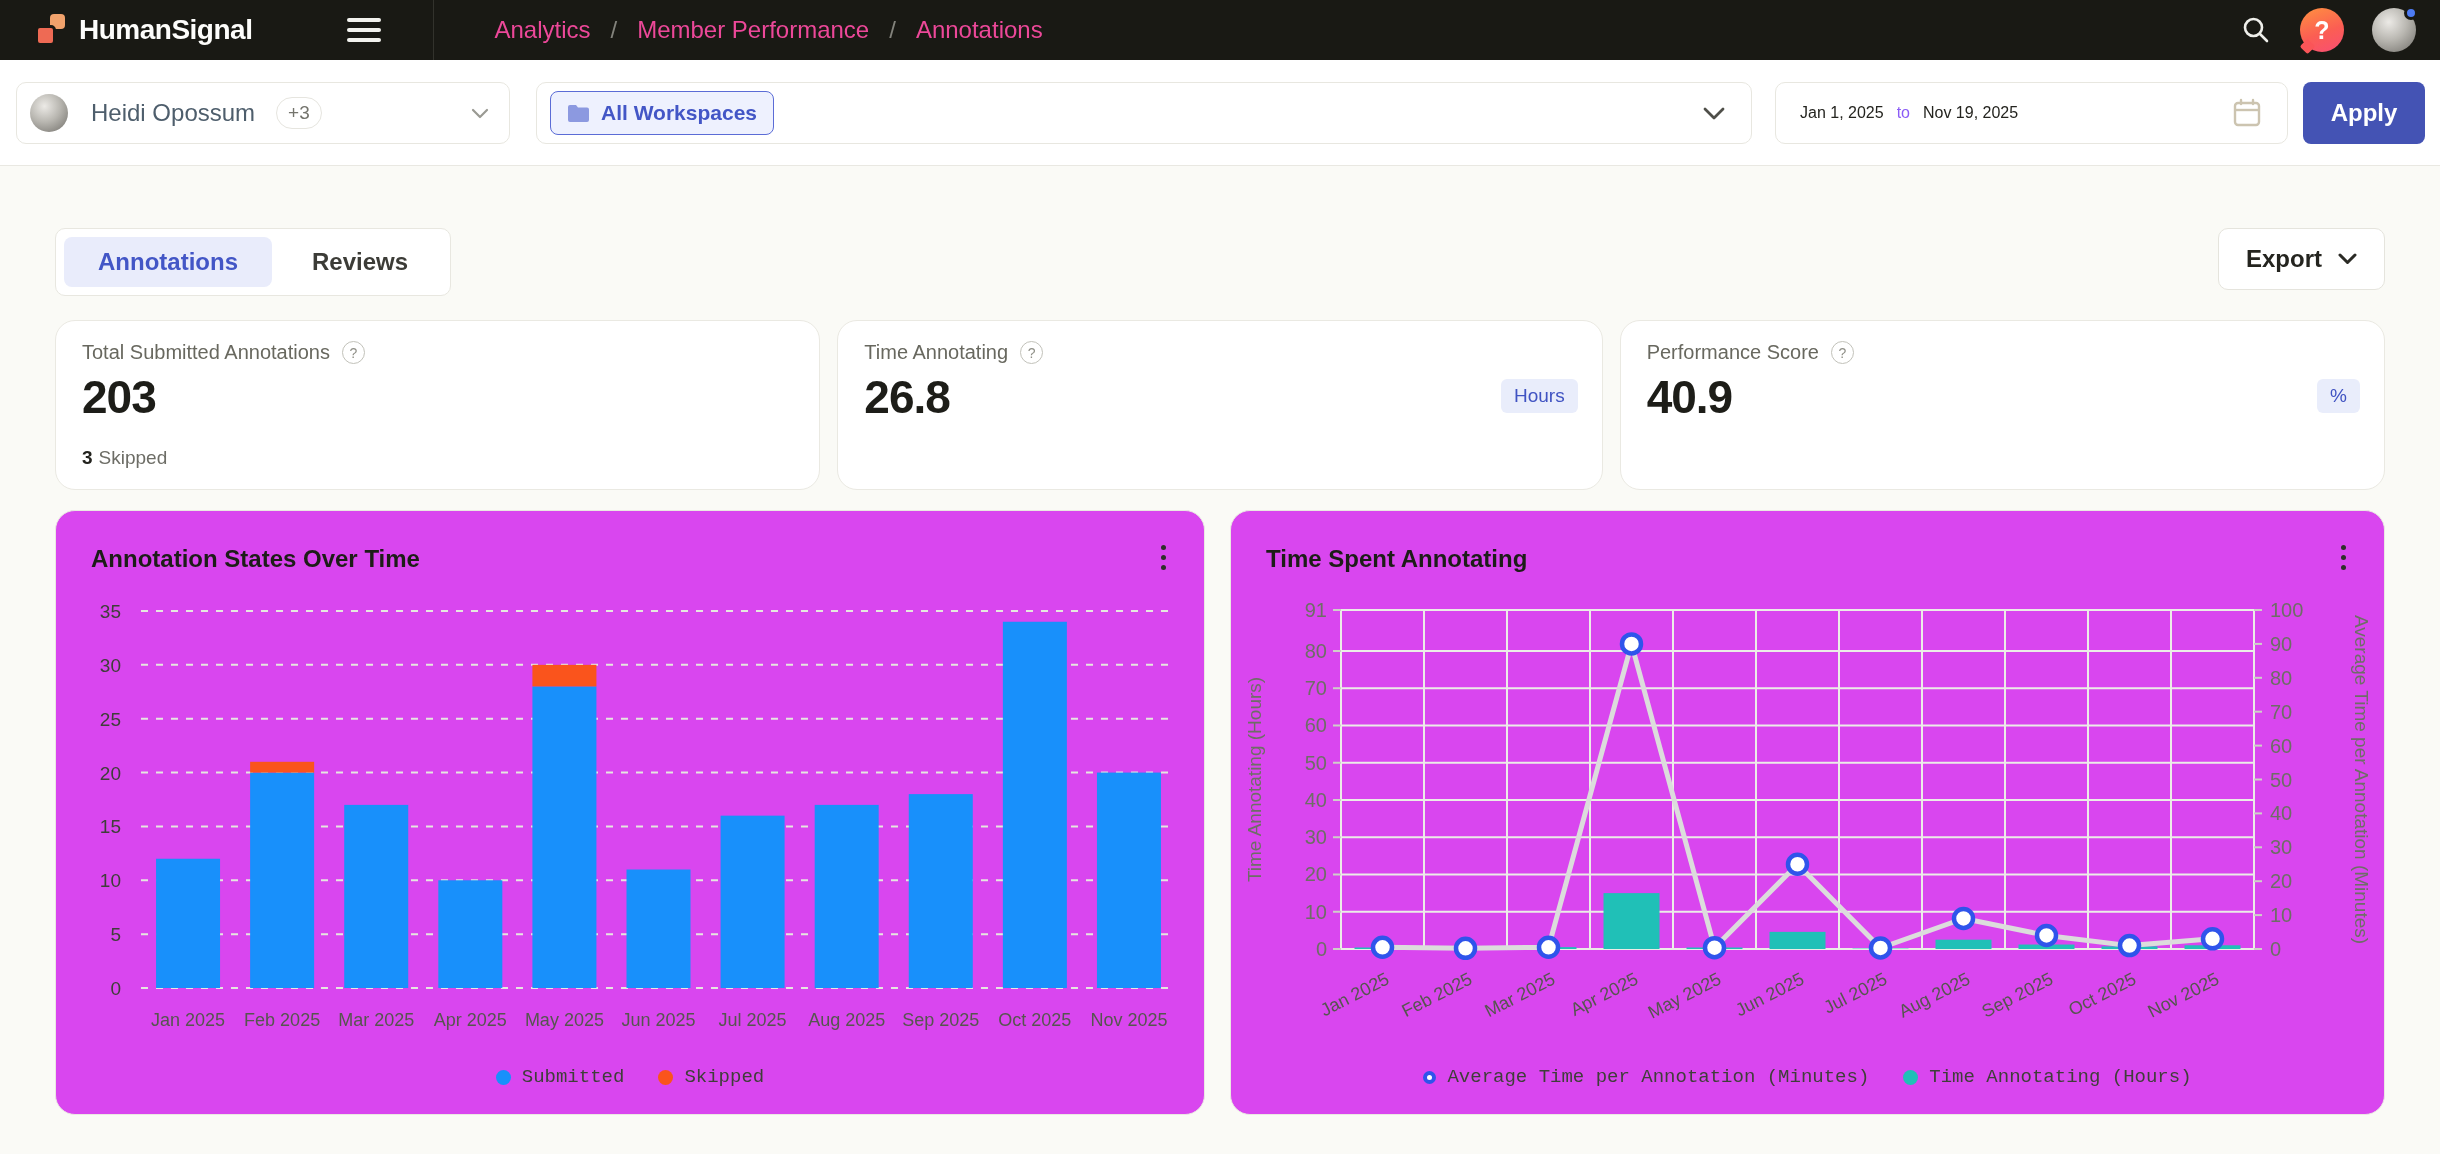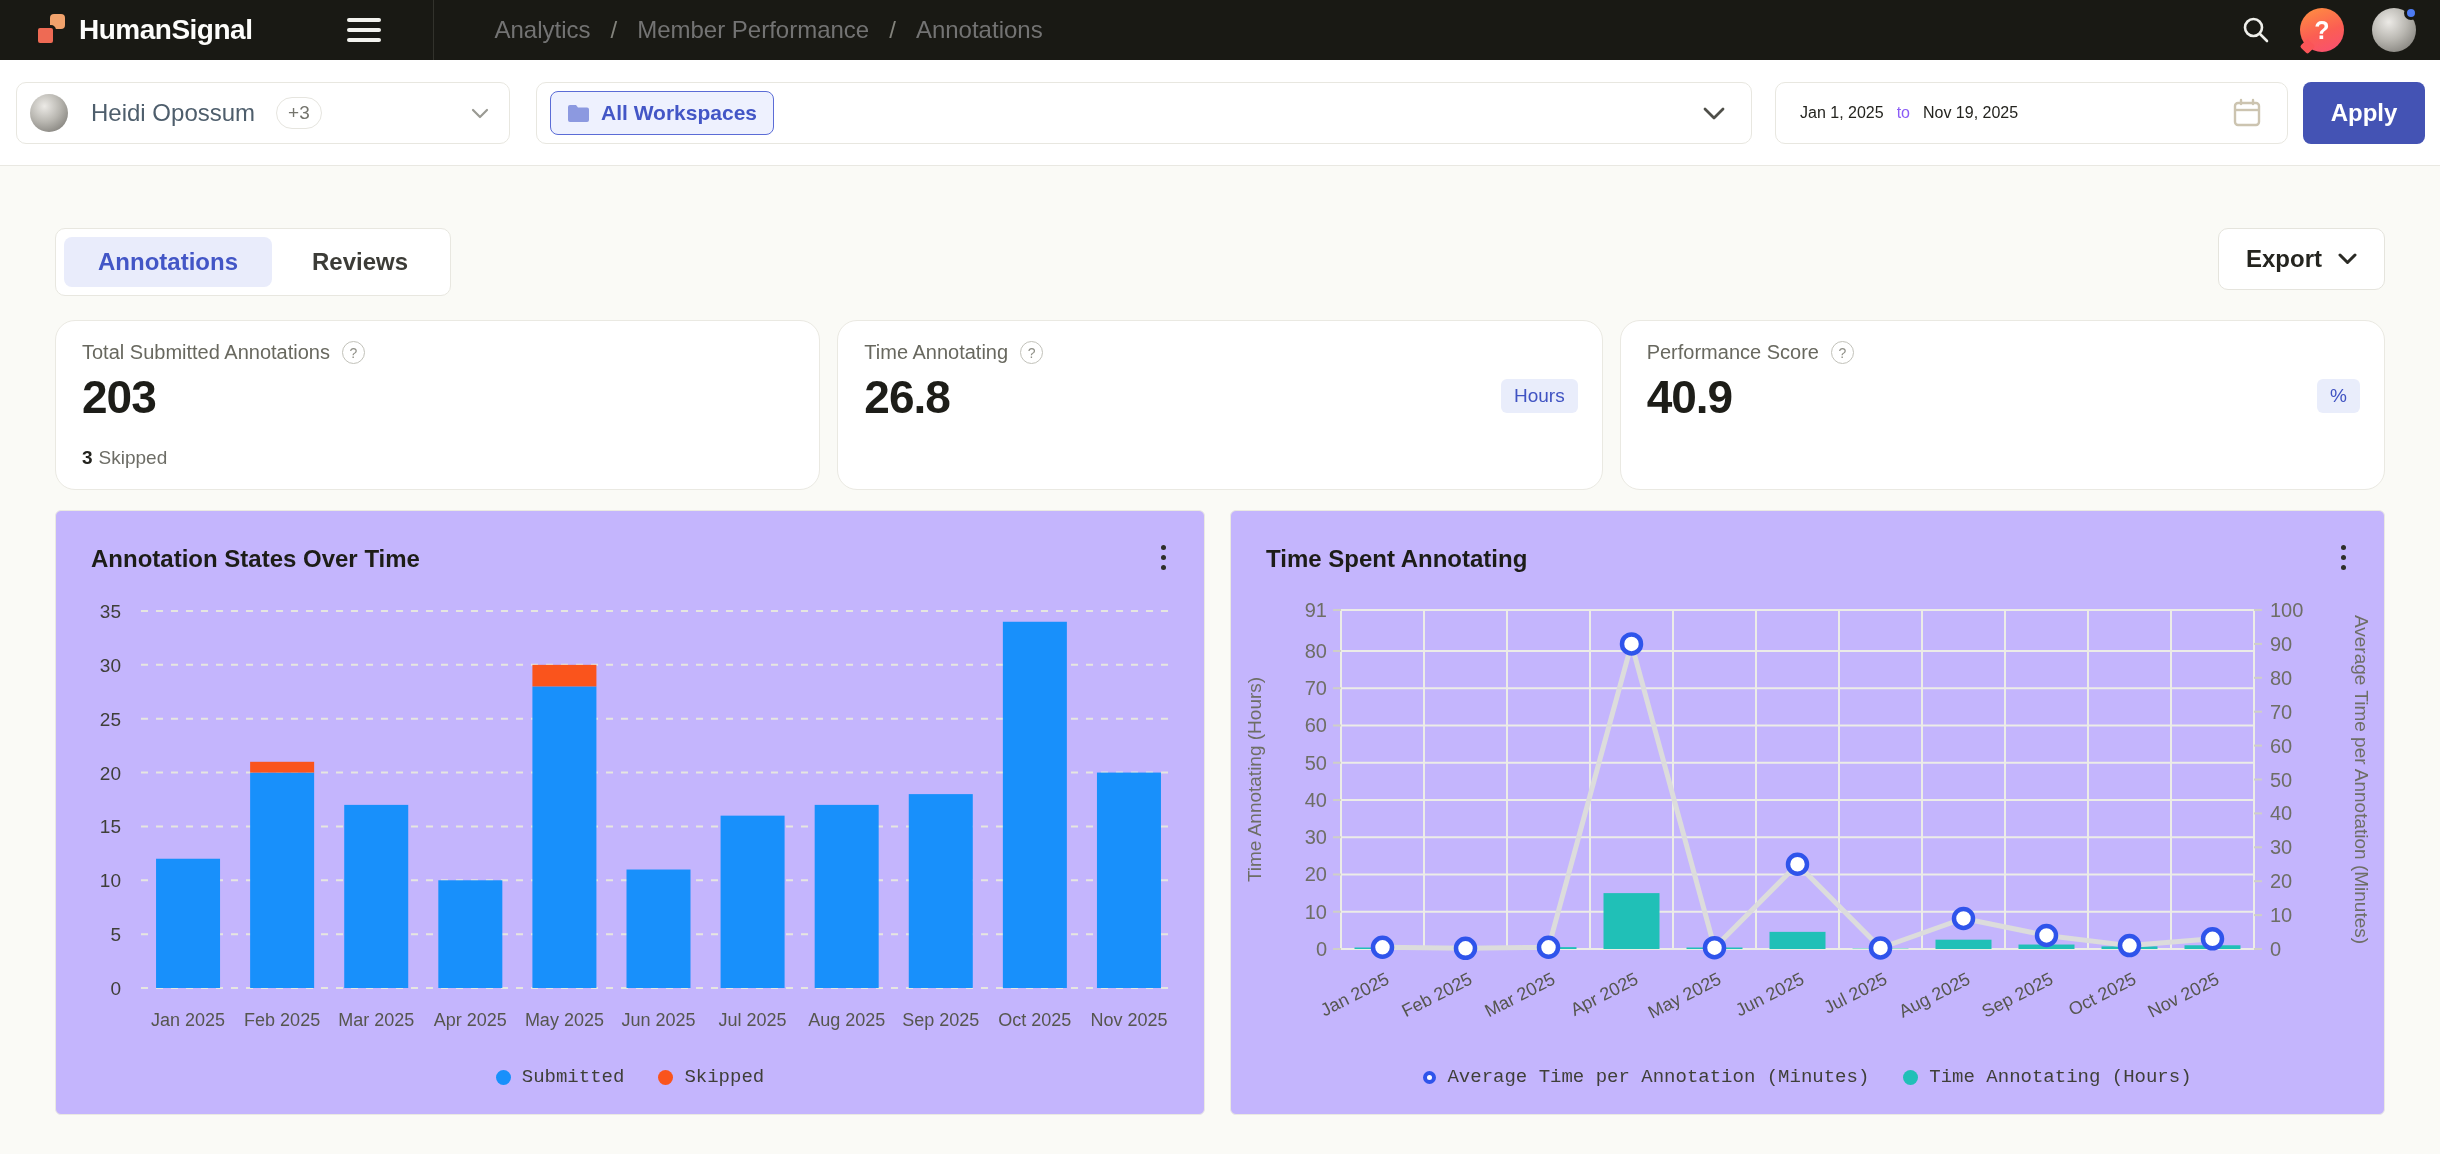--- a/index.html
+++ b/index.html
@@ -11,21 +11,21 @@
   .topbar { display:flex; align-items:center; height:60px; background:#191914; padding-left:35px; }
   .brand { display:flex; align-items:center; gap:12px; cursor:pointer; }
   .mark { width:32px; height:32px; position:relative; }
   .mark .sq1 { position:absolute; right:2px; top:0; width:15px; height:15px; background:#f1a26c; border-radius:4px; }
   .mark .sq2 { position:absolute; left:0; bottom:0; width:21px; height:21px; background:#ee6a54; border-radius:5px; border:3px solid #191914; }
   .brand-text { color:#fdfdfb; font-size:28px; font-weight:600; letter-spacing:-0.5px; }
   .burger { margin-left:95px; background:none; border:none; display:flex; flex-direction:column; gap:6px; cursor:pointer; }
   .burger span { width:34px; height:4px; background:#f2f2ee; border-radius:2px; }
   .tb-divider { margin-left:52px; width:1px; height:60px; background:#32322c; }
   .crumbs { margin-left:60px; display:flex; align-items:center; gap:20px; font-size:24px; }
-  .crumb { color:#737373; font-weight:500; cursor:pointer; }
+  .crumb { color:#ec4899; font-weight:500; cursor:pointer; }
   .sep { color:#83837c; }
   .tb-right { margin-left:auto; display:flex; align-items:center; gap:28px; padding-right:24px; }
   .icon-btn { background:none; border:none; cursor:pointer; display:flex; align-items:center; }
   .help-bubble { width:44px; height:44px; border-radius:50%; position:relative; cursor:pointer;
     background:linear-gradient(160deg,#ff9140 0%,#fb5e53 55%,#f84e74 100%);
     display:flex; align-items:center; justify-content:center; color:#fff; font-size:25px; font-weight:700; }
   .help-bubble::after { content:''; position:absolute; left:2px; bottom:0; width:11px; height:11px;
     background:#fa5558; transform:rotate(45deg); border-radius:2px; }
   .avatar { border-radius:50%; background:radial-gradient(circle at 38% 32%, #eceae6 0%, #b9b7b1 45%, #6e6c67 100%); }
   .avatar.lg { width:44px; height:44px; position:relative; cursor:pointer; }
@@ -70,21 +70,21 @@
   .stat-label { font-size:20px; color:#68685f; }
   .help-circle { width:23px; height:23px; border:1.6px solid #c2c2ba; border-radius:50%; color:#8f8f87;
     font-size:14px; display:flex; align-items:center; justify-content:center; cursor:pointer; }
   .stat-value { margin-top:6px; font-size:46px; font-weight:700; color:#1d1d18; letter-spacing:-1px; }
   .stat-footer { position:absolute; left:26px; bottom:20px; font-size:19px; color:#6d6d66; }
   .stat-footer b { color:#22221d; margin-right:6px; }
   .unit-badge { position:absolute; right:24px; top:58px; background:#e9edfb; color:#4053c2;
     font-size:19px; font-weight:500; padding:6px 13px; border-radius:6px; }
 
   .charts-row { display:flex; gap:25px; margin-top:20px; }
-  .chart-card { background:#c4b5fd; border:1px solid #eae9e2; border-radius:6px; height:605px; position:relative;text-align:right; }
+  .chart-card { background:#d946ef; border:1px solid #eae9e2; border-radius:20px; height:605px; position:relative;text-align:right; }
   .chart-card.left { width:1150px; }
   .chart-card.right { width:1155px; }
   .chart-title { position:absolute; left:35px; top:34px; font-size:24px; font-weight:700; color:#1d1d18; }
   .kebab { position:absolute; right:34px; top:30px; display:flex; flex-direction:column; gap:5px; cursor:pointer; padding:4px; }
   .kebab i { width:5px; height:5px; border-radius:50%; background:#2f2f2a; }
   svg.chart { position:absolute; left:0; top:70px; }
   svg.chart text { font-family:"Liberation Sans", sans-serif; }
   .tick-dark { font-size:19px; fill:#3f3f39; }
   .tick-gray { font-size:18px; fill:#56564f; }
   .tick-gray2 { font-size:20px; fill:#6e6e66; }

